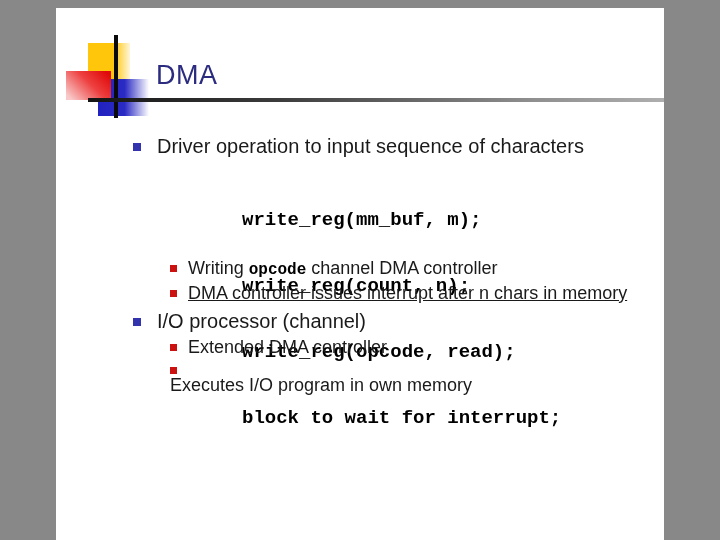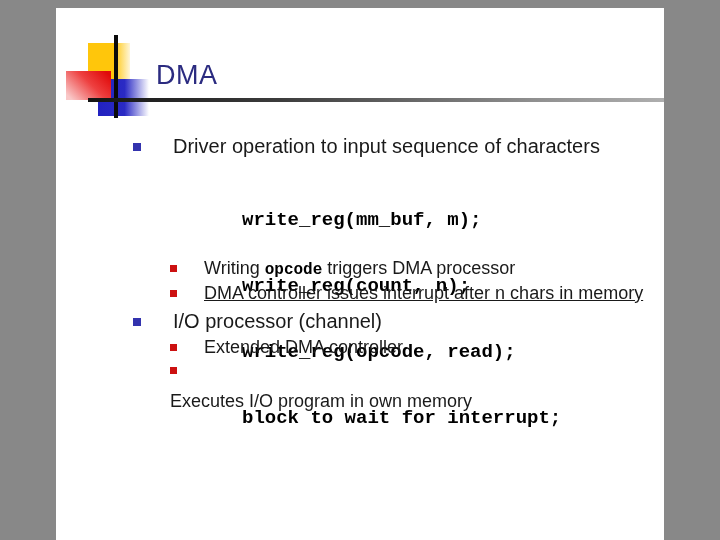--- a/index.html
+++ b/index.html
@@ -27,21 +27,21 @@
   .logo-vline{position:absolute;left:58px;top:27px;width:4px;height:83px;background:#0A0A0A;}
   .title-rule{position:absolute;left:32px;top:90px;width:684px;height:4px;
     background:linear-gradient(90deg,#141414 0%,#3C3C3C 28%,#8F8F8F 65%,#C8C8C8 100%);}
   
   .slide-title{
     position:absolute;left:100px;top:52px;margin:0;
     font-size:27px;line-height:30px;font-weight:normal;
     color:var(--title-color);letter-spacing:0.5px;
   }
   
-  .row{position:absolute;display:flex;align-items:flex-start;color:var(--body-color);gap:16px;}
+  .row{position:absolute;display:flex;align-items:flex-start;color:var(--body-color);}
   .row.main{left:77px;font-size:20px;line-height:24px;}
   .row.sub{left:114px;font-size:18px;line-height:22px;}
   .b1{top:126px;}
   .b2{top:301px;justify-content:flex-end;}
   .s1{top:249px;}
   .s2{top:274px;text-decoration:underline;}
   .s3{top:328px;}
   .s4{top:351px;flex-direction:column;}
   .bullet-sq{flex:0 0 auto;}
   .main .bullet-sq{width:8px;height:8px;background:var(--bullet-blue);margin:9px 16px 0 0;}
@@ -82,21 +82,21 @@
 
   <div class="code-block">
     <div>write_reg(mm_buf, m);</div>
     <div>write_reg(count, n);</div>
     <div>write_reg(opcode, read);</div>
     <div>block to wait for interrupt;</div>
   </div>
 
   <div class="row sub s1">
     <span class="bullet-sq"></span>
-    <span><span>Writing </span><span class="inline-code">opcode</span><span> triggers DMA processor</span></span>
+    <span><span>Writing </span><span class="inline-code">opcode</span><span> channel DMA controller</span></span>
   </div>
 
   <div class="row sub s2">
     <span class="bullet-sq"></span>
     <span>DMA controller issues interrupt after n chars in memory</span>
   </div>
 
   <div class="row main b2">
     <span class="bullet-sq"></span>
     <span>I/O processor (channel)</span>

